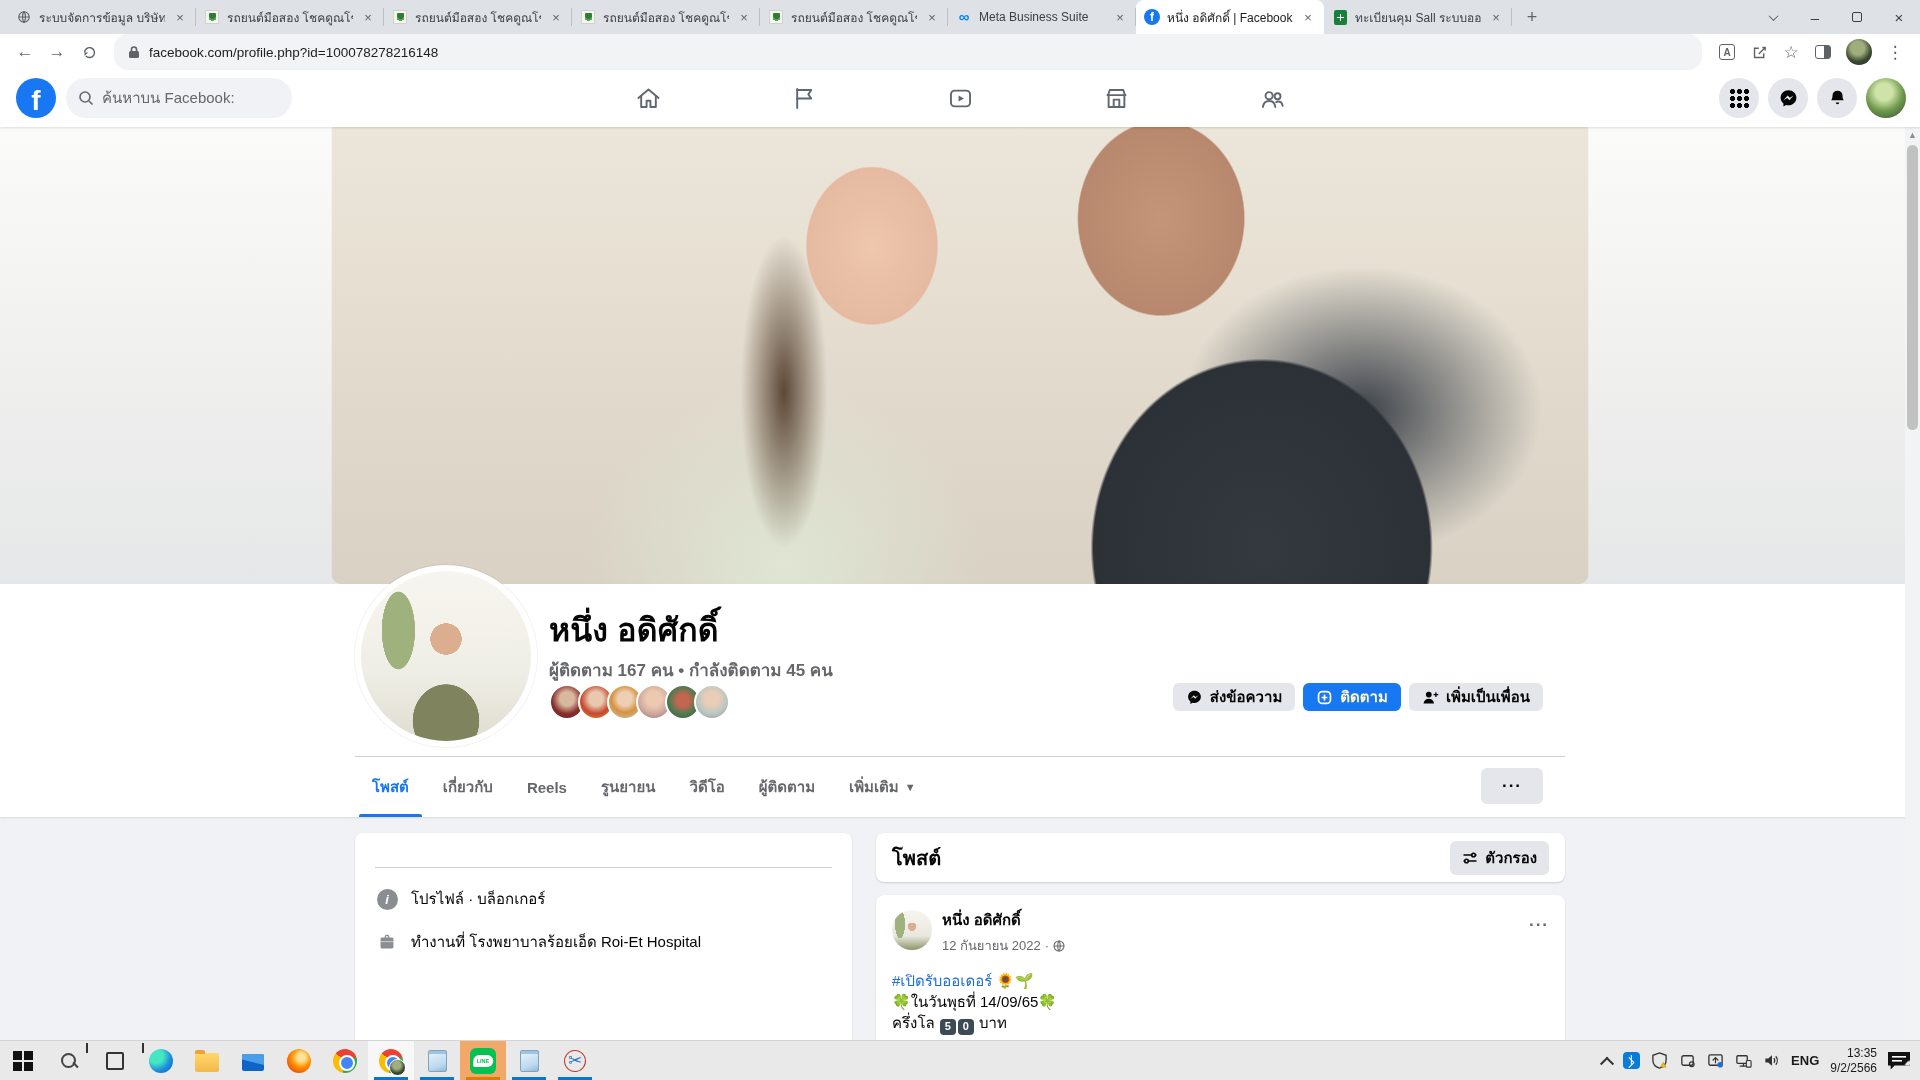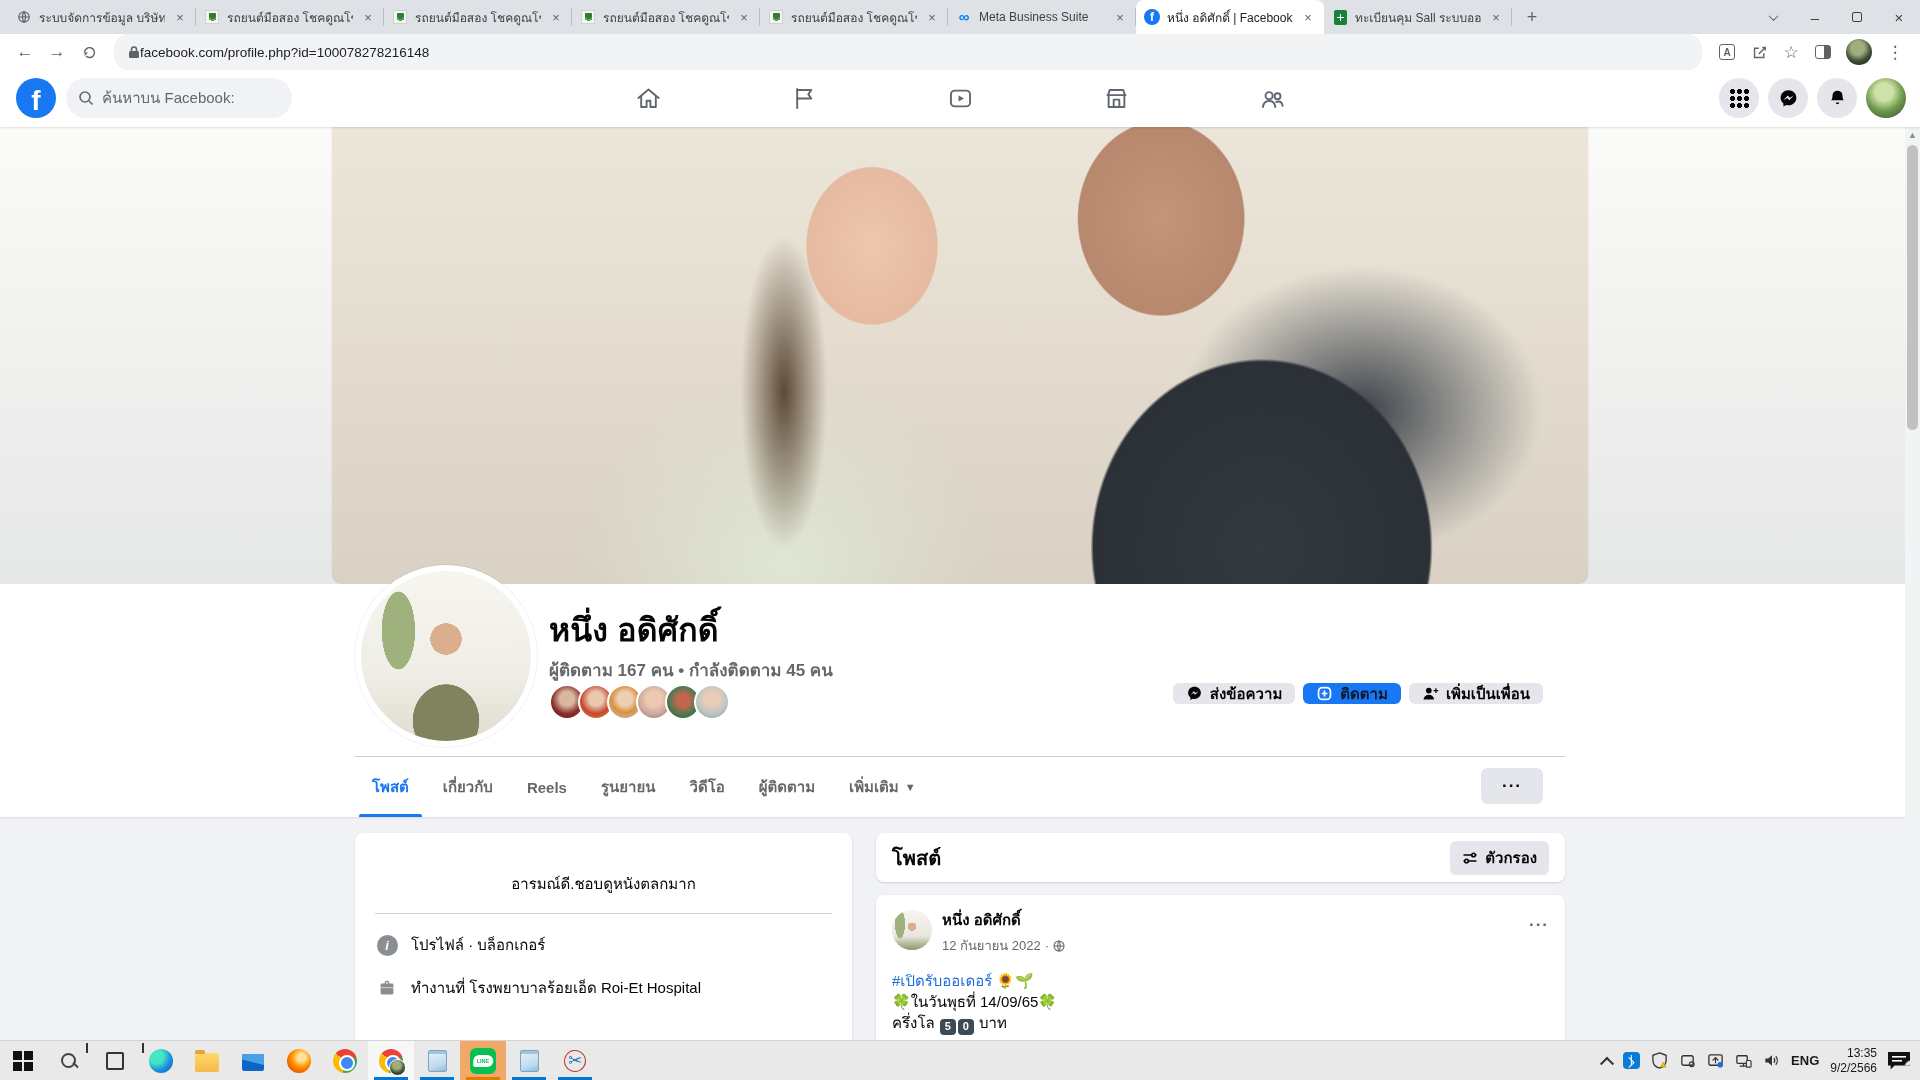--- a/index.html
+++ b/index.html
@@ -27,21 +27,21 @@
   .newtab { width:28px; height:28px; margin:0 0 3px 6px; border:none; background:transparent; border-radius:50%; font-size:18px; color:#5f6368; }
   .wincontrols { margin-left:auto; display:flex; height:34px; align-items:center; }
   .wc { width:42px; height:34px; display:flex; align-items:center; justify-content:center; color:#3c4043; font-size:15px; }
   .chevron { width:7px; height:7px; border-right:1.6px solid #5f6368; border-bottom:1.6px solid #5f6368; transform:rotate(45deg) translate(-1px,-1px); }
   .restore-box { width:10px; height:10px; border:1.4px solid #3c4043; border-radius:2px; display:inline-block; }
 
   
   .urlbar { position:absolute; top:34px; left:0; right:0; height:36px; background:#ffffff; display:flex; align-items:center; padding:0 10px; gap:2px; }
   .nav-ic { width:30px; height:30px; border-radius:50%; display:flex; align-items:center; justify-content:center; color:#5f6368; font-size:17px; flex:none; }
   .nav-ic svg { width:17px; height:17px; }
-  .omnibox { flex:1; height:36px; margin:0 8px; background:#f1f3f4; border-radius:14px; display:flex; align-items:center; padding:0 14px; }
+  .omnibox { flex:1; height:36px; margin:0 8px; background:#f1f3f4; border-radius:14px; display:flex; align-items:center; padding:0 14px; gap:9px; }
   .omnibox .url { font-size:13.5px; color:#202124; }
   .lock-icon svg { width:12px; height:14px; display:block; }
   .avatar-chip { width:26px; height:26px; border-radius:50%; margin:0 6px;
      background:radial-gradient(circle at 45% 35%, #9fae7c 0 30%, #3c4a33 60%, #1d2420 100%); }
   .sidepanel-ic { width:16px; height:14px; border:1.6px solid #5f6368; border-radius:3px; position:relative; }
   .sidepanel-ic::after { content:""; position:absolute; right:0; top:0; bottom:0; width:6px; background:#5f6368; }
   .translate-ic { width:16px; height:16px; border:1.5px solid #5f6368; border-radius:3px; font-size:10px; font-weight:bold; color:#5f6368; display:flex; align-items:center; justify-content:center; }
 
   
   .fbheader { position:absolute; top:70px; left:0; right:0; height:57px; background:#fff; box-shadow:0 1px 2px rgba(0,0,0,.12); z-index:5; }
@@ -83,24 +83,24 @@
   .pfollow { position:absolute; left:194px; top:72px; font-size:17px; font-weight:bold; color:#65676b; }
   .friends { position:absolute; left:194px; top:100px; display:flex; }
   .friend { width:36px; height:36px; border-radius:50%; border:2px solid #fff; margin-right:-7px; }
   .friend:nth-child(1){ background:radial-gradient(circle at 50% 40%,#d8b9a0 0 28%,#8a2d2d 60%,#5e1f1f 100%); }
   .friend:nth-child(2){ background:radial-gradient(circle at 50% 40%,#e8c9ae 0 28%,#c8452f 60%,#e0a23c 100%); }
   .friend:nth-child(3){ background:radial-gradient(circle at 50% 40%,#eccfb4 0 28%,#d8913c 55%,#b8cfd8 100%); }
   .friend:nth-child(4){ background:radial-gradient(circle at 50% 40%,#ecc9b0 0 30%,#cfa9a0 60%,#8e6f62 100%); }
   .friend:nth-child(5){ background:radial-gradient(circle at 50% 45%,#c4664f 0 25%,#4b7a4f 60%,#2f5534 100%); }
   .friend:nth-child(6){ background:radial-gradient(circle at 50% 40%,#e9cdb6 0 28%,#b9c7c2 60%,#87918d 100%); }
   .actionbtns { position:absolute; right:22px; top:99px; display:flex; gap:8px; }
-  .abtn { height:21px; border:none; border-radius:6px; padding:0 13px; font-size:15px; font-weight:bold; display:flex; align-items:center; gap:7px; font-family:inherit; }
+  .abtn { height:28px; border:none; border-radius:6px; padding:0 13px; font-size:15px; font-weight:bold; display:flex; align-items:center; gap:7px; font-family:inherit; }
   .abtn svg { width:17px; height:17px; }
   .abtn.gray { background:#e4e6eb; color:#050505; }
-  .abtn.blue { background:#1877f2; color:#0f172a; }
+  .abtn.blue { background:#1877f2; color:#fef9c3; }
   .pdivider { position:absolute; left:0; right:0; top:172px; border-top:1px solid #ced0d4; }
   .ptabs { position:absolute; left:0; top:173px; height:60px; display:flex; align-items:stretch; }
   .ptab { display:flex; align-items:center; padding:0 17px; font-size:15px; font-weight:bold; color:#65676b; position:relative; border-radius:6px; }
   .ptab.active { color:#1876f2; }
   .ptab.active::after { content:""; position:absolute; left:4px; right:4px; bottom:0; height:3px; background:#1876f2; border-radius:2px 2px 0 0; }
   .ptab .caret { margin-left:6px; font-size:11px; }
   .moremenu { position:absolute; right:22px; top:184px; width:62px; height:36px; border:none; border-radius:6px; background:#e4e6eb; color:#050505; font-size:17px; font-weight:bold; letter-spacing:1px; }
 
   
   .contentgrid { position:absolute; top:706px; left:50%; transform:translateX(-50%); width:1210px; display:flex; gap:24px; }
@@ -429,21 +429,20 @@
               <span class="caret">▼</span>
             </div>
           </div>
         <button class="moremenu">···</button>
       </div>
     </div>
 
     <div class="contentgrid">
 
       <div class="card introcard">
-        <div class="intro-bio">อารมณ์ดี.ชอบดูหนังตลกมาก</div>
         <div class="intro-hr"></div>
         <div id="introitems">
             <div class="intro-item">
               <span class="iic">
                 <span class="it-info">i</span>
               </span>
               <span>โปรไฟล์ · บล็อกเกอร์</span>
             </div>
             <div class="intro-item">
               <span class="iic">

